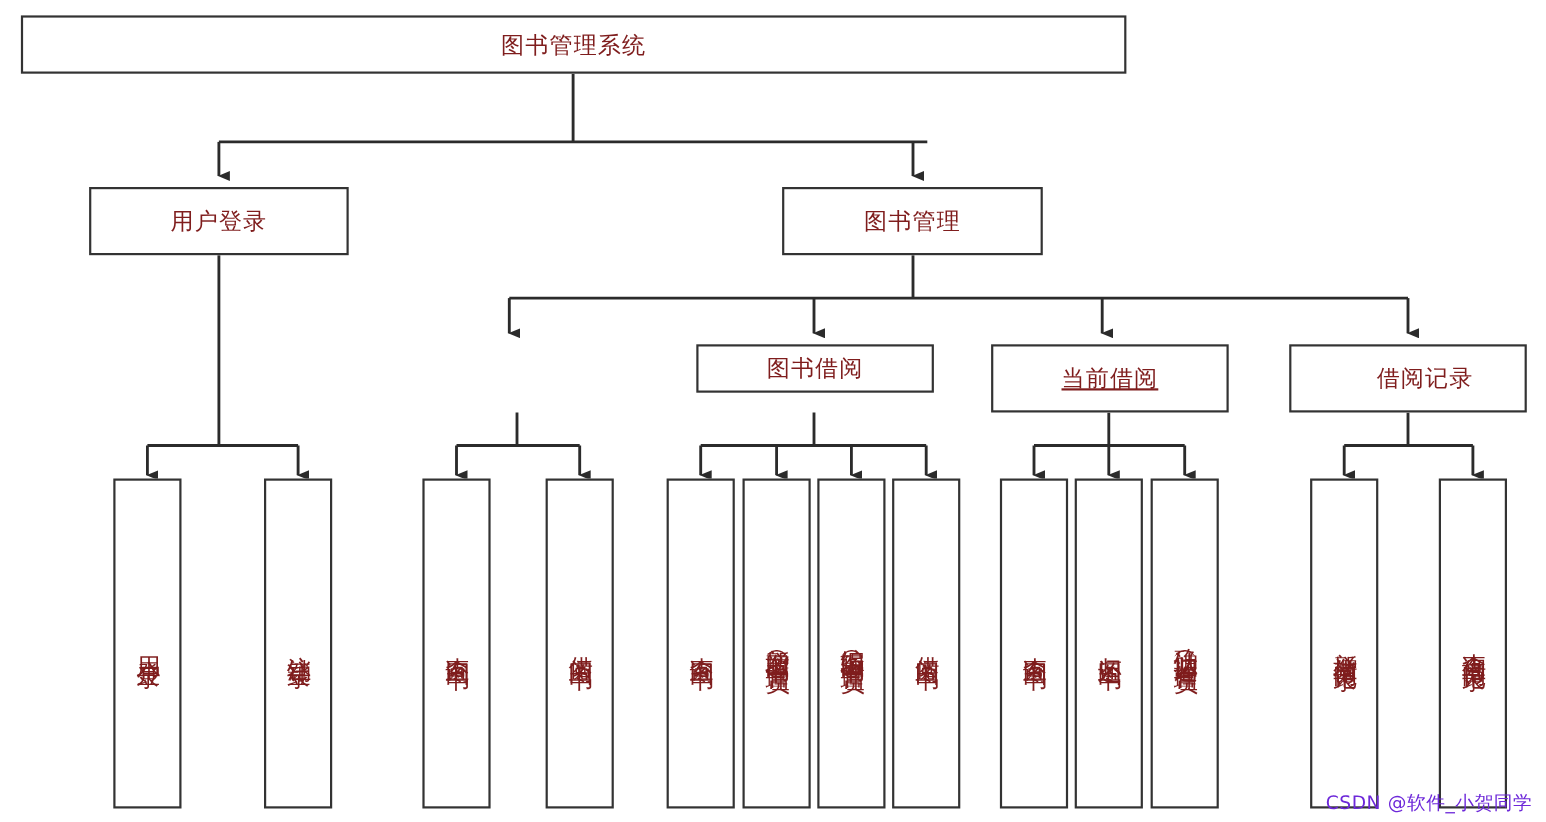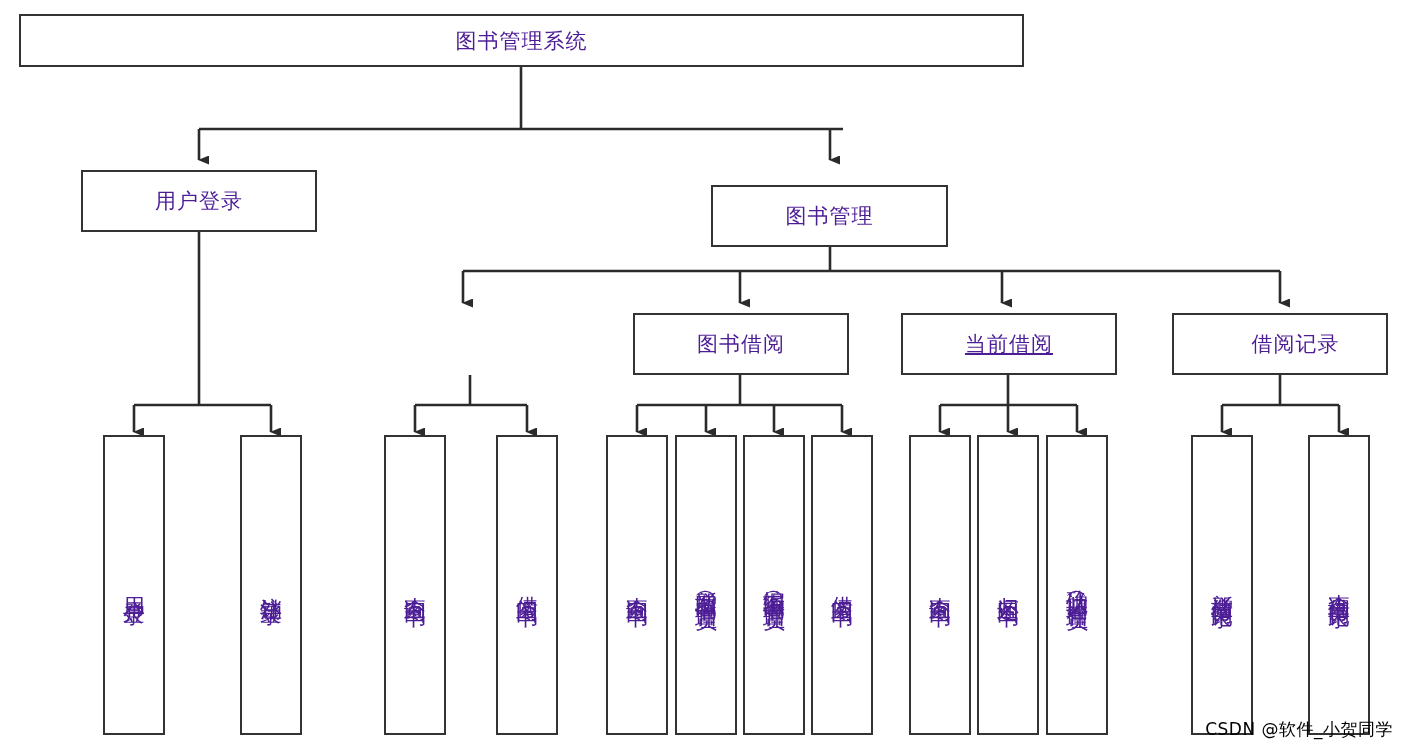--- a/index.html
+++ b/index.html
@@ -19,21 +19,21 @@
     overflow: hidden;
   }
   .node {
     position: absolute;
     box-sizing: border-box;
     background: #ffffff;
     border: 2px solid #333333;
     display: flex;
     align-items: center;
     justify-content: center;
-    color: #4c1d95;
+    color: #7f1d1d;
     font-family: "DejaVu Sans", "Liberation Sans", sans-serif;
   }
   .node.horiz {
     font-size: 21px;
     letter-spacing: 1px;
     white-space: nowrap;
   }
   .node.vert {
     writing-mode: vertical-rl;
     text-orientation: upright;
@@ -53,21 +53,21 @@
     top: 0;
     width: 1405px;
     height: 747px;
     pointer-events: none;
   }
   .watermark {
     position: absolute;
     right: 12px;
     bottom: 6px;
     font-size: 17px;
-    color: #000000;
+    color: #6d28d9;
     font-family: "DejaVu Sans", "Liberation Sans", sans-serif;
     white-space: nowrap;
     letter-spacing: 0.5px;
   }
 </style>
 </head>
 <body>
 
 <div id="canvas">
 
@@ -122,26 +122,26 @@
   </svg>
 
   <div class="node horiz" style="left:19px; top:14px; width:1005px; height:53px;">
     <span>图书管理系统</span>
   </div>
 
   <div class="node horiz" style="left:81px; top:170px; width:236px; height:62px;">
     <span>用户登录</span>
   </div>
 
-  <div class="node horiz" style="left:711px; top:170px; width:237px; height:62px;margin-top:15px;">
+  <div class="node horiz" style="left:711px; top:170px; width:237px; height:62px;">
     <span>图书管理</span>
   </div>
 
 
-  <div class="node horiz" style="left:633px; top:313px; width:216px; height:62px;">
+  <div class="node horiz" style="left:633px; top:313px; width:216px; height:44px;">
     <span>图书借阅</span>
   </div>
 
   <div class="node horiz" style="left:901px; top:313px; width:216px; height:62px;text-decoration:underline;">
     <span>当前借阅</span>
   </div>
 
   <div class="node horiz" style="left:1172px; top:313px; width:216px; height:62px;padding-left:31px;">
     <span>借阅记录</span>
   </div>

